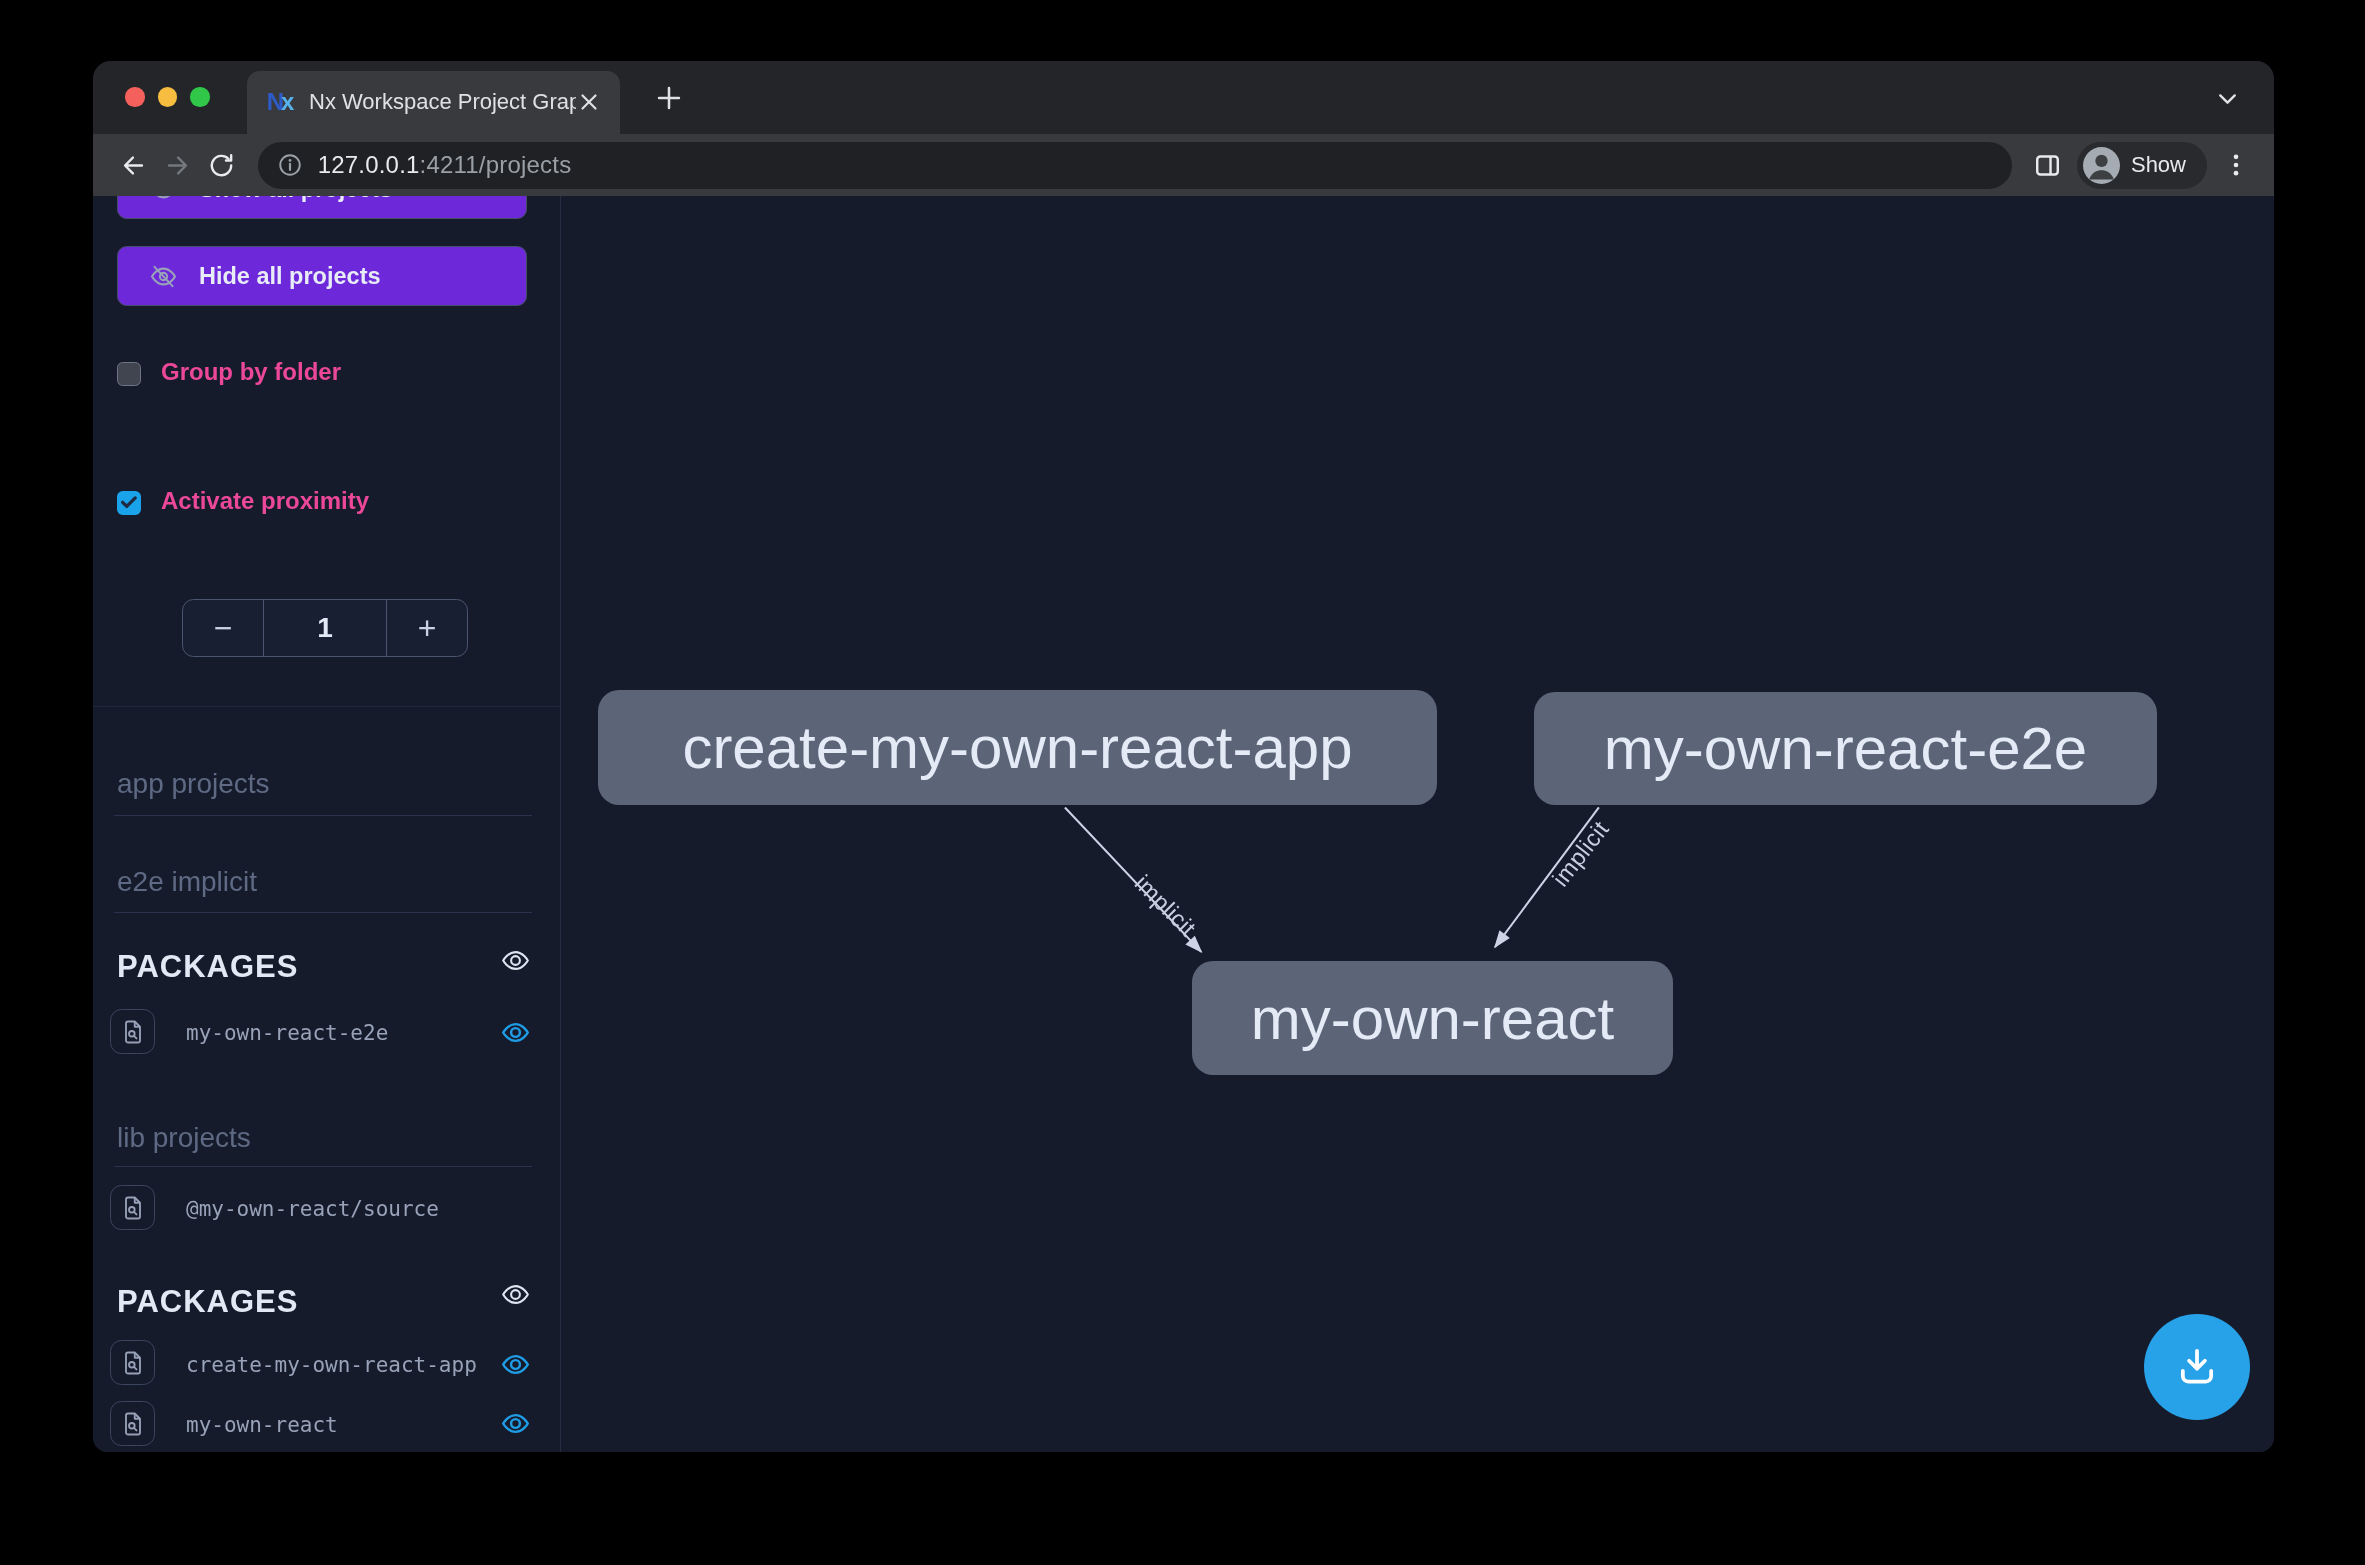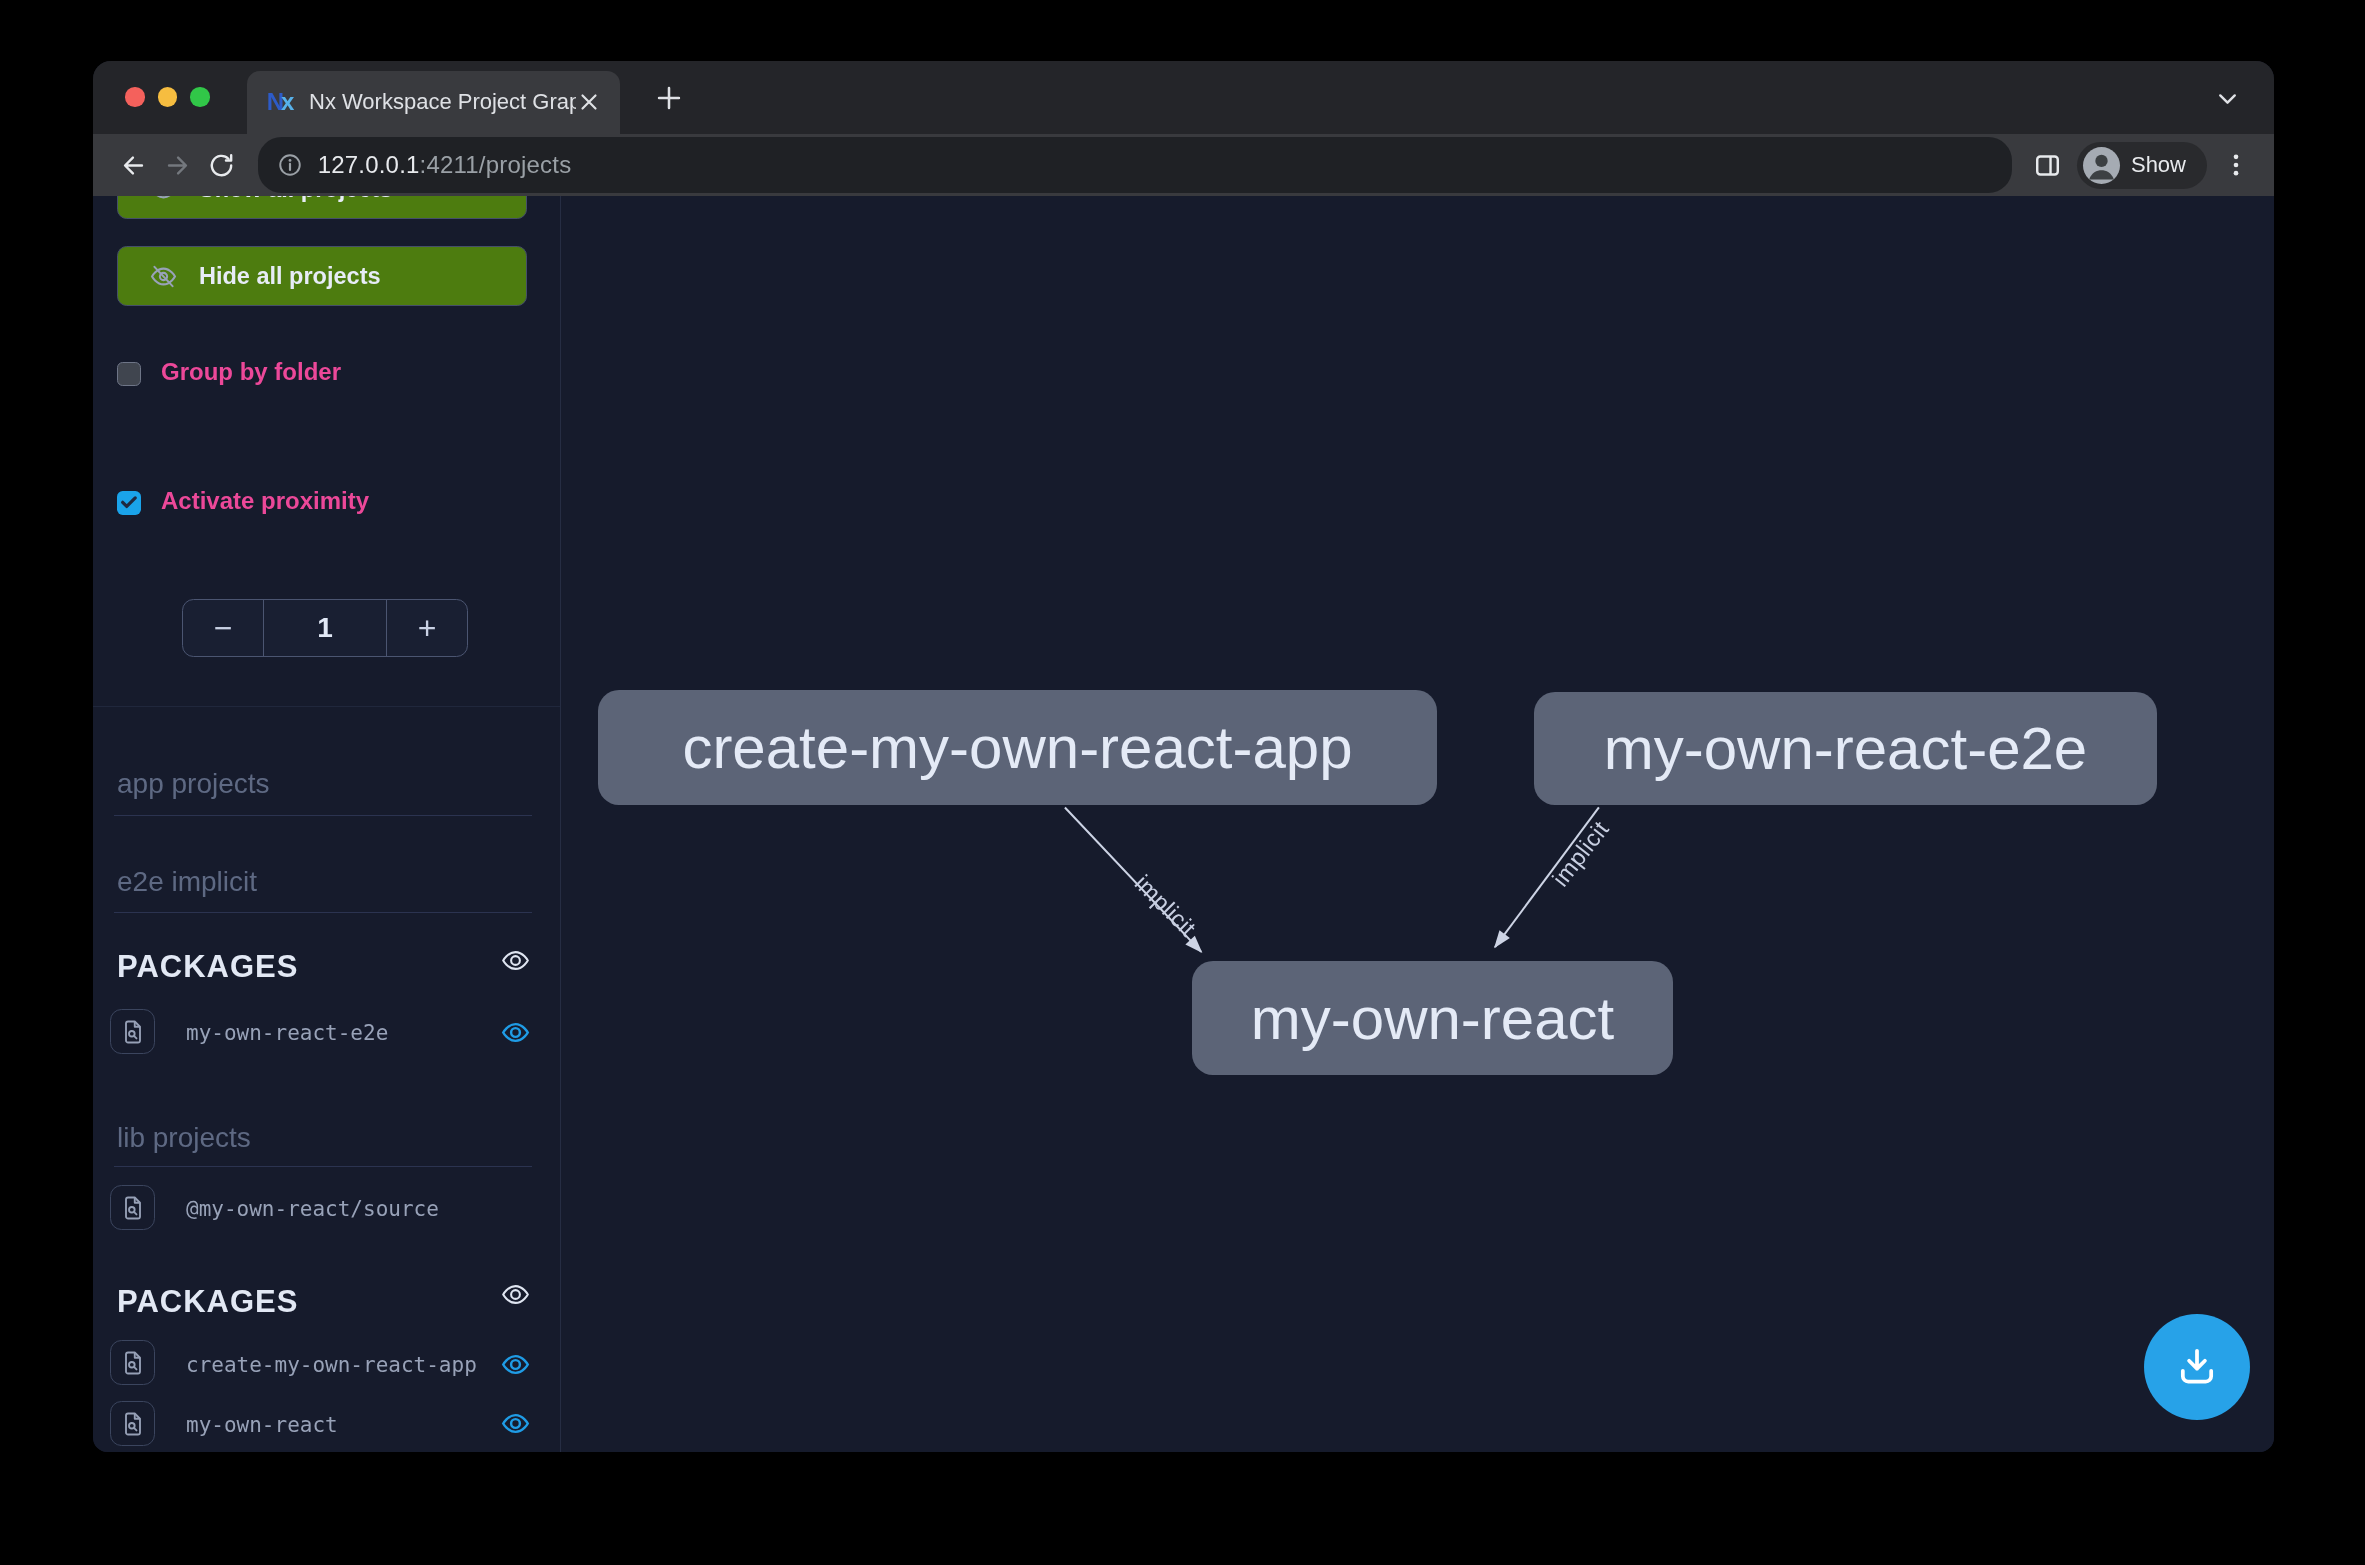--- a/index.html
+++ b/index.html
@@ -18,39 +18,39 @@
   .favicon{width:31px;height:31px;margin-right:13px;display:flex;align-items:center;justify-content:center;
            font-weight:800;font-size:24px;line-height:1;}
   .favicon .n{color:#2d5bc8;} .favicon .x{color:#57b1ea;margin-left:-3.2px;}
   .tab-title{flex:1;font-size:22px;color:#dfe1e5;white-space:nowrap;overflow:hidden;}
   .tab-close{width:26px;height:26px;flex:none;}
   .newtab{position:absolute;left:559px;top:19.5px;width:34px;height:34px;}
   .tabchevron{position:absolute;right:32px;top:23px;width:29px;height:29px;}
   
   .toolbar{height:62px;background:#393a3e;display:flex;align-items:center;padding:0 18px;box-sizing:border-box;}
   .navbtn{width:44px;height:44px;display:flex;align-items:center;justify-content:center;flex:none;}
-  .urlbar{flex:1;height:56px;border-radius:23.5px;background:#1f2125;margin:0 14.6px;display:flex;
+  .urlbar{flex:1;height:47px;border-radius:23.5px;background:#1f2125;margin:0 14.6px;display:flex;
           align-items:center;padding:0 19.5px;box-sizing:border-box;gap:14.6px;min-width:0;}
   .url-text{font-size:24px;white-space:nowrap;letter-spacing:0.2px;}
   .url-host{color:#e8eaed;} .url-path{color:#9aa0a6;}
   .panelbtn{width:42px;height:42px;display:flex;align-items:center;justify-content:center;flex:none;}
   .profile{height:47px;border-radius:23.5px;background:#292a2d;display:flex;align-items:center;
            gap:11.4px;padding:0 21px 0 5.7px;margin-left:8px;flex:none;}
   .avatar{width:37px;height:37px;border-radius:50%;background:#a5abb3;overflow:hidden;
           display:flex;align-items:center;justify-content:center;}
   .profile-label{font-size:22px;color:#e8eaed;}
   .dotsbtn{width:41px;height:44px;display:flex;align-items:center;justify-content:center;margin-left:8px;flex:none;}
   
   .content{display:flex;height:1257px;}
   .sidebar{width:468px;flex:none;position:relative;background:#161b2c;border-right:1.6px solid #262d43;
            box-sizing:border-box;overflow:hidden;}
   .canvas{flex:1;position:relative;background:#161b2c;overflow:hidden;}
   
   .side-btn{position:absolute;left:24px;width:410px;height:60px;border:1.6px solid #454f69;border-radius:9.7px;
-            background:#4d7c0f;display:flex;align-items:center;gap:21px;padding:0 0 0 31px;box-sizing:border-box;
+            background:#6d28d9;display:flex;align-items:center;gap:21px;padding:0 0 0 31px;box-sizing:border-box;
             color:#e7ecf7;font-size:23.5px;font-weight:700;}
   .btn-show{top:-37px;} .btn-hide{top:50px;}
   .chk{position:absolute;left:24px;width:24px;height:24px;border-radius:5.7px;box-sizing:border-box;}
   .chk-off{top:166px;background:#40454f;border:1.6px solid #6e7587;}
   .chk-on{top:295px;background:#1aa3ea;display:flex;align-items:center;justify-content:center;}
   .opt-label{position:absolute;left:68px;font-size:24px;font-weight:700;color:#ec4899;white-space:nowrap;}
   .opt-desc{position:absolute;left:68px;font-size:23px;color:#7f8aa4;line-height:32px;}
   .stepper{position:absolute;left:89px;top:403px;width:286px;height:58px;display:flex;
            border:1.6px solid #4b5571;border-radius:11.4px;box-sizing:border-box;background:rgba(32,40,62,.35);}
   .step-btn{width:80px;display:flex;align-items:center;justify-content:center;font-size:32px;

